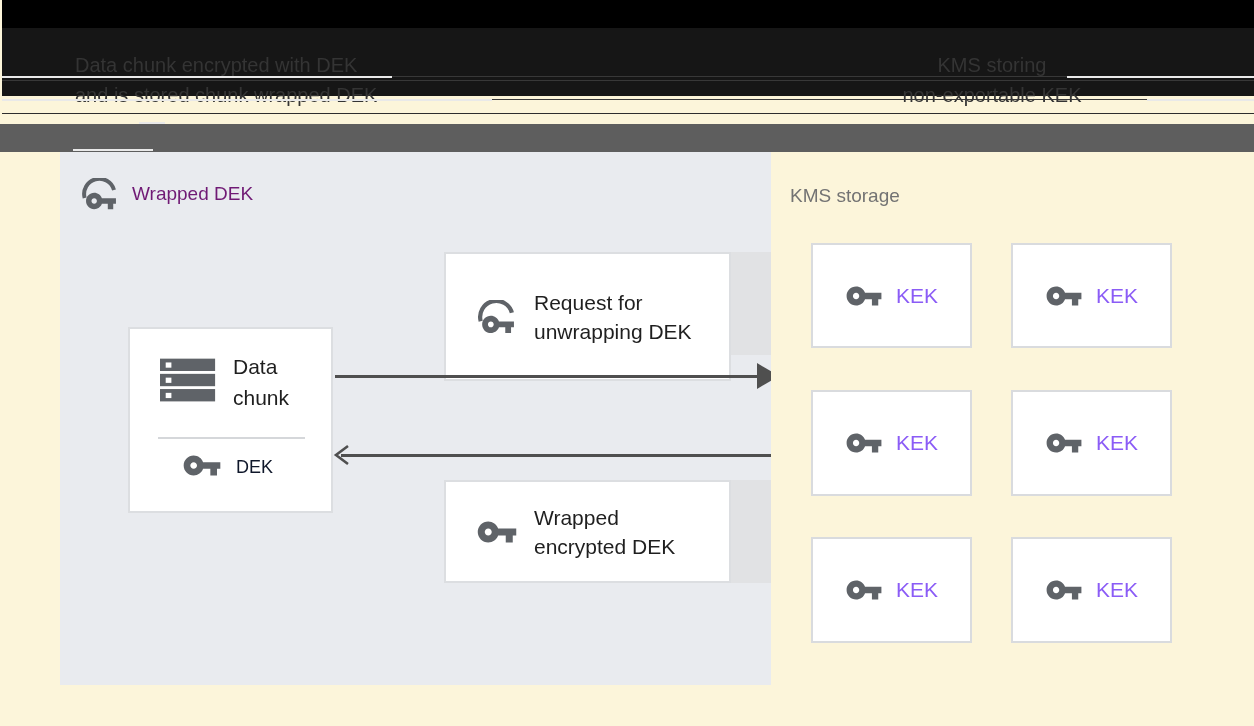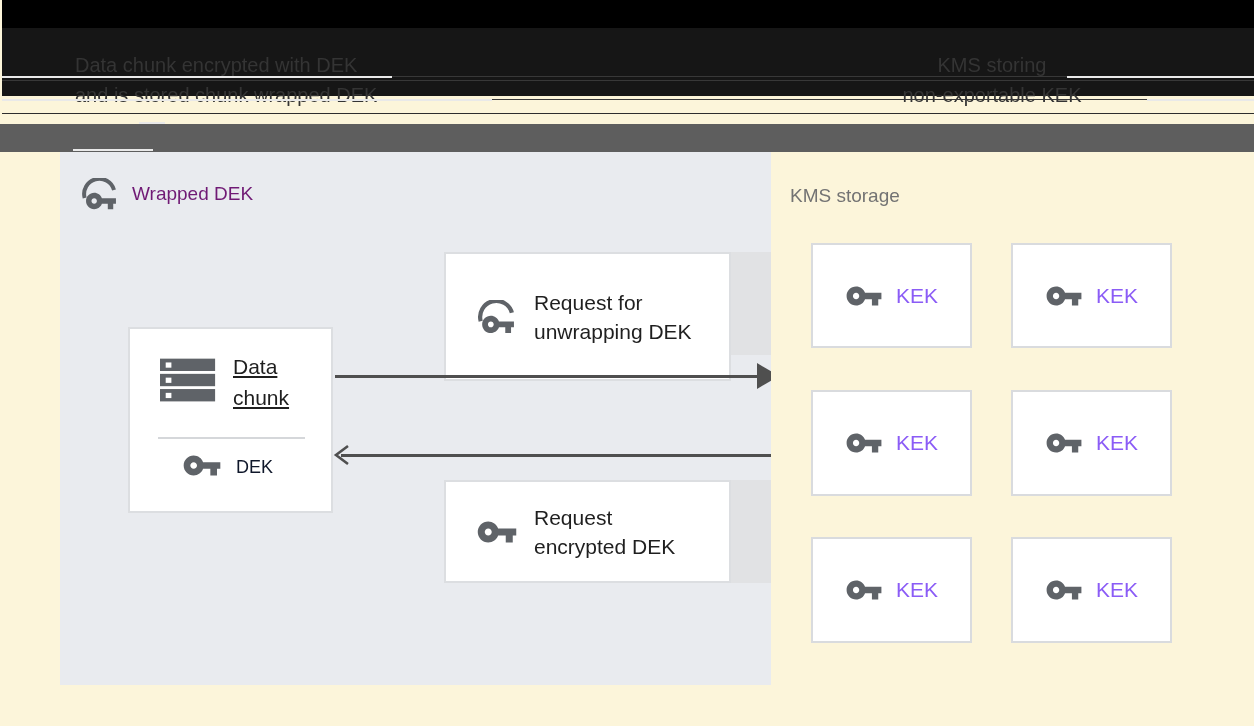--- a/index.html
+++ b/index.html
@@ -19,21 +19,21 @@
   
   .content{left:0;top:152px;width:1254px;height:574px;background:#fcf5da;}
   .panel{left:60px;top:0;width:711px;height:533px;background:#e9ebef;}
   .label-row{display:flex;align-items:center;gap:12px;}
   .panel-label{color:#701a75;font-size:19px;}
   .kms-label{color:#737373;font-size:19px;white-space:nowrap;}
   .white-box{background:#fff;border:2px solid #dcdee1;box-sizing:border-box;}
   .msg-box{display:flex;align-items:center;padding-left:30px;gap:16px;}
   .msg-text{color:#1f1f1f;font-size:21px;line-height:29px;}
   .side-strip{background:#e1e2e4;}
-  .chunk-title{color:#1f1f1f;font-size:21px;line-height:31px;text-decoration:underline;}
+  .chunk-title{color:#1f1f1f;font-size:21px;line-height:31px;}
   .divider{height:2px;background:#d5d7da;}
   .muted-key-label{color:#0f172a;font-size:18px;}
   .kek-box{display:flex;align-items:center;justify-content:center;gap:13px;
            background:#fff;border:2px solid #d9dbde;box-sizing:border-box;}
   .kek-label{color:#8b5cf6;font-size:21px;}
   .arrow-line{height:3px;background:#4f4f4f;}
   .arrow-head-right{width:14px;height:26px;background:#4f4f4f;
     clip-path:polygon(0 0,100% 32%,100% 68%,0 100%);}
   .icon{display:block;}
 </style>
@@ -121,21 +121,21 @@
         <div>unwrapping DEK</div>
       </div>
     </div>
 
     <div class="abs side-strip" style="left:731px;top:328px;width:40px;height:103px;"></div>
     <div class="abs white-box msg-box" style="left:444px;top:328px;width:287px;height:103px;">
       <svg class="icon" width="42" height="26" viewBox="0 5 24 14">
         <path fill="#5f6368" d="M12.65 10C11.83 7.67 9.61 6 7 6c-3.31 0-6 2.69-6 6s2.69 6 6 6c2.61 0 4.83-1.67 5.65-4H17v4h4v-4h2v-4H12.65zM7 14c-1.1 0-2-.9-2-2s.9-2 2-2 2 .9 2 2-.9 2-2 2z"></path>
       </svg>
       <div class="msg-text">
-        <div>Request</div>
+        <div>Wrapped</div>
         <div>encrypted DEK</div>
       </div>
     </div>
 
     <div class="abs arrow-line" style="left:335px;top:223px;width:422px;"></div>
     <div class="abs arrow-head-right" style="left:757px;top:211px;"></div>
 
     <div class="abs arrow-line" style="left:341px;top:302px;width:430px;"></div>
     <svg class="abs icon" style="left:331px;top:290px;" width="26" height="26" viewBox="0 0 26 26">
       <path d="M17 4 L5 13 L17 22" fill="none" stroke="#4f4f4f" stroke-width="2.6"></path>

